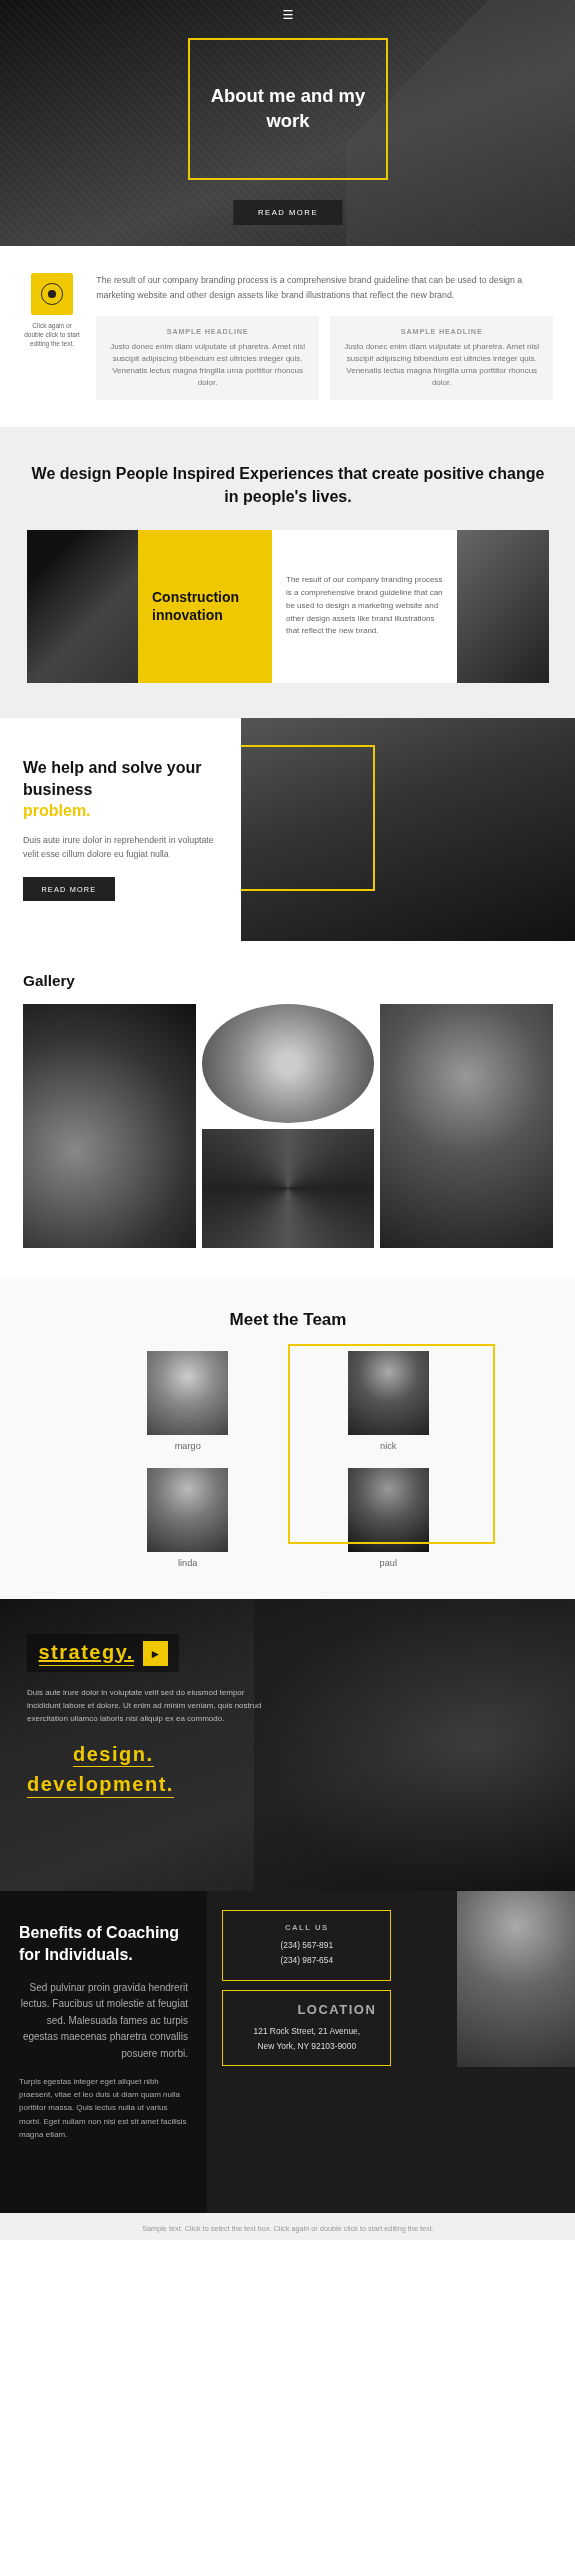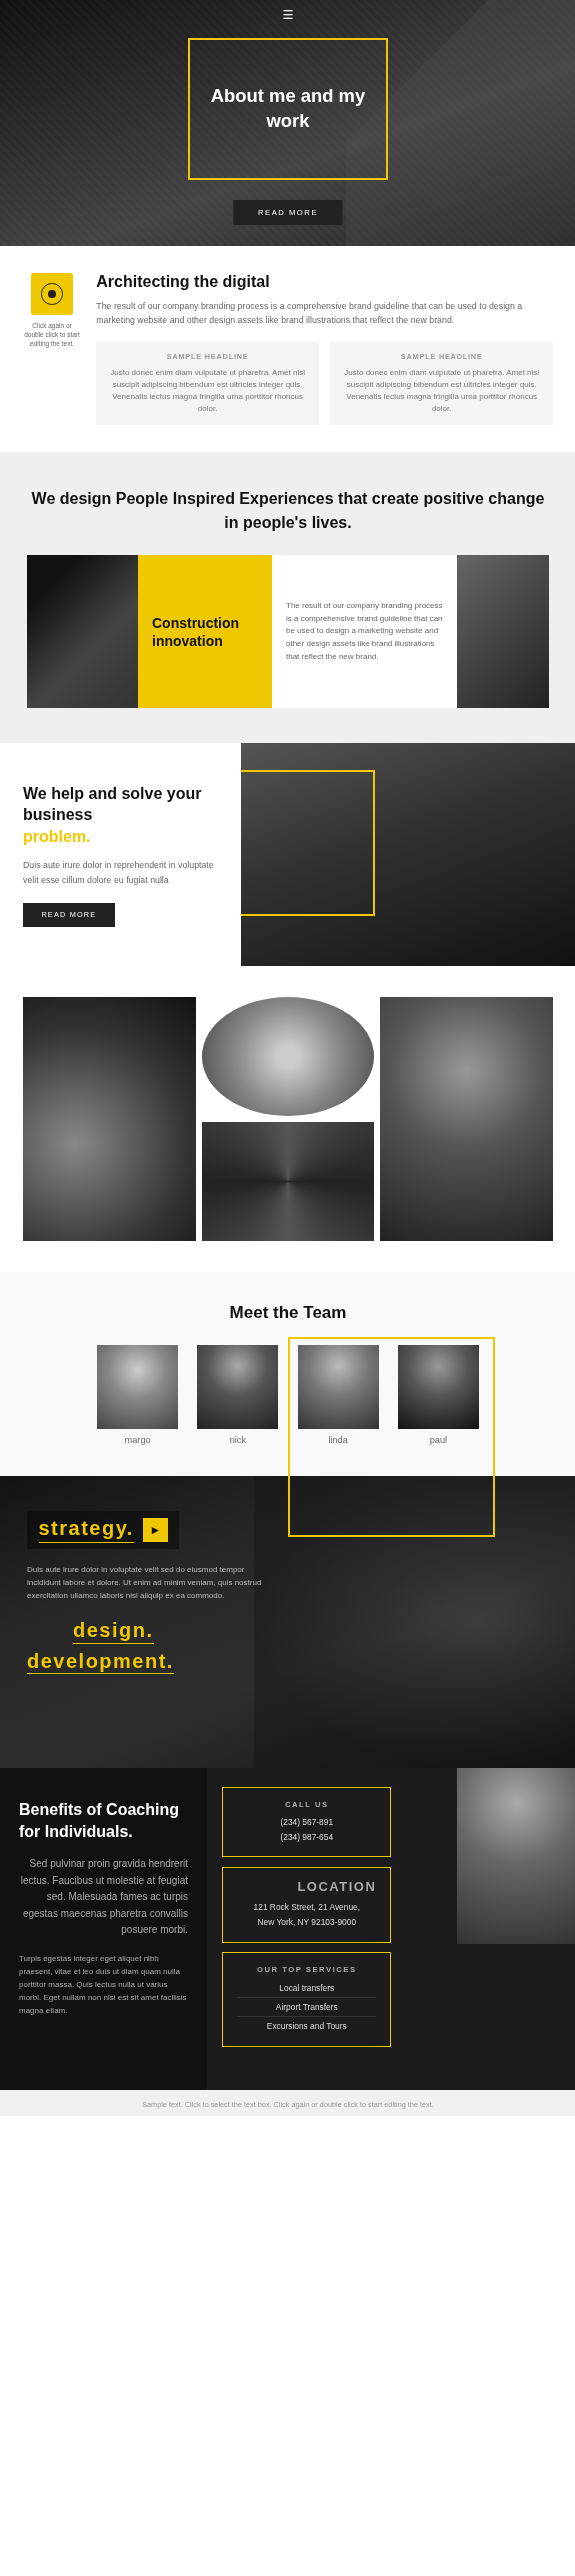--- a/index.html
+++ b/index.html
@@ -26,21 +26,20 @@
 <section style="padding:27px 23px;display:flex;gap:15.3px;align-items:flex-start;">
   <div style="width:58px;flex-shrink:0;display:flex;flex-direction:column;align-items:center;gap:6.1px;">
     <div style="width:42px;height:42px;background:#f0c800;display:flex;align-items:center;justify-content:center;border-radius:2.3px;">
       <div style="width:21.5px;height:21.5px;border:1.9px solid #222;border-radius:50%;display:flex;align-items:center;justify-content:center;position:relative;">
         <div style="width:7.7px;height:7.7px;background:#222;border-radius:50%;"></div>
       </div>
     </div>
     <p style="font-size:6.5px;color:#666;text-align:center;line-height:1.4;">Click again or double click to start editing the text.</p>
   </div>
   <div style="flex:1;">
-    <h2 style="font-size:16px;font-weight:bold;color:#111;margin-bottom:7.7px;">Architecting the digital</h2>
     <p style="font-size:8.8px;color:#666;line-height:1.65;margin-bottom:14px;">The result of our company branding process is a comprehensive brand guideline that can be used to design a marketing website and other design assets like brand illustrations that reflect the new brand.</p>
     <div style="display:flex;gap:11.5px;text-align:center;">
       <div style="flex:1;background:#f4f4f4;padding:10.7px;">
         <div style="font-size:7.3px;font-weight:bold;color:#999;letter-spacing:0.8px;margin-bottom:5.4px;">SAMPLE HEADLINE</div>
         <p style="font-size:8px;color:#777;line-height:1.5;">Justo donec enim diam vulputate ut pharetra. Amet nisl suscipit adipiscing bibendum est ultricies integer quis. Venenatis lectus magna fringilla urna porttitor rhoncus dolor.</p>
       </div>
       <div style="flex:1;background:#f4f4f4;padding:10.7px;">
         <div style="font-size:7.3px;font-weight:bold;color:#999;letter-spacing:0.8px;margin-bottom:5.4px;">SAMPLE HEADLINE</div>
         <p style="font-size:8px;color:#777;line-height:1.5;">Justo donec enim diam vulputate ut pharetra. Amet nisl suscipit adipiscing bibendum est ultricies integer quis. Venenatis lectus magna fringilla urna porttitor rhoncus dolor.</p>
       </div>
@@ -79,20 +78,21 @@
     <button style="background:#222;color:#fff;border:none;padding:7.7px 18.4px;font-size:7.3px;letter-spacing:1.2px;cursor:pointer;width:fit-content;">READ MORE</button>
   </div>
   <div style="flex:1;position:relative;background:#222;overflow:hidden;">
     <div style="width:100%;height:100%;background:linear-gradient(160deg,#555 0%,#333 40%,#111 100%);"></div>
 
     <div style="position:absolute;top:27px;left:-19px;width:153px;height:146px;border:2.3px solid #f0c800;pointer-events:none;"></div>
   </div>
 </section>
 
 <section style="padding:31px 23px;">
+  <h2 style="font-size:15.3px;font-weight:bold;color:#111;margin-bottom:14px;">Gallery</h2>
   <div style="display:grid;grid-template-columns:1fr 1fr 1fr;grid-template-rows:119px 119px;gap:6.1px;">
 
     <div style="grid-row:span 2;background:linear-gradient(160deg,#2a2a2a,#555);position:relative;overflow:hidden;">
       <div style="width:100%;height:100%;background:radial-gradient(circle at 30% 60%,#888 0%,#333 60%,#111 100%);"></div>
     </div>
 
     <div style="background:linear-gradient(135deg,#aaa,#555);border-radius:50%;overflow:hidden;">
       <div style="width:100%;height:100%;background:radial-gradient(circle,#ccc 10%,#888 50%,#444 100%);"></div>
     </div>
 
@@ -101,21 +101,21 @@
     </div>
 
     <div style="background:linear-gradient(135deg,#333,#111);">
       <div style="width:100%;height:100%;background:conic-gradient(#555,#222,#555,#222,#555);"></div>
     </div>
   </div>
 </section>
 
 <section style="padding:31px 23px;background:#f9f9f9;">
   <h2 style="font-size:17px;font-weight:bold;color:#111;text-align:center;margin-bottom:21.5px;">Meet the Team</h2>
-  <div style="display:grid;grid-template-columns:1fr 1fr 1fr 1fr;gap:17px;max-width:384px;margin:0 auto;position:relative;">
+  <div style="display:grid;grid-template-columns:1fr 1fr;gap:17px;max-width:384px;margin:0 auto;position:relative;">
 
     <div style="position:absolute;top:-7.7px;left:50%;width:207px;height:200px;border:2.3px solid #f0c800;pointer-events:none;z-index:2;"></div>
 
     <div style="display:flex;flex-direction:column;align-items:center;gap:6.1px;">
       <div style="width:81px;height:84px;background:radial-gradient(circle at 50% 30%,#ccc 0%,#888 40%,#444 100%);overflow:hidden;"></div>
       <span style="font-size:9.2px;color:#666;text-transform:lowercase;">margo</span>
     </div>
 
     <div style="display:flex;flex-direction:column;align-items:center;gap:6.1px;">
       <div style="width:81px;height:84px;background:radial-gradient(circle at 50% 25%,#aaa 0%,#555 40%,#222 100%);overflow:hidden;"></div>
@@ -134,21 +134,21 @@
   </div>
 </section>
 
 <section style="position:relative;min-height:292px;background:#1a1a1a;overflow:hidden;padding:35px 27px 31px;">
   
   <div style="position:absolute;top:0;left:0;right:0;bottom:0;background:linear-gradient(160deg,#111 0%,#2a2a2a 30%,#333 60%,#111 100%);opacity:0.8;"></div>
   <div style="position:absolute;top:0;right:0;width:322px;height:100%;background:radial-gradient(ellipse at 70% 50%,#555 0%,#333 30%,#111 70%);opacity:0.4;"></div>
 
   
   <div style="position:relative;z-index:2;display:inline-flex;align-items:center;gap:9.2px;margin-bottom:14px;cursor:pointer;background:rgba(0,0,0,0.4);padding:6.1px 11.5px;">
-    <span style="font-size:20px;font-weight:bold;color:#f0c800;letter-spacing:1.5px;border-bottom:1.5px solid #f0c800;padding-bottom:1.5px;">strategy.</span>
+    <span style="font-size:20px;font-weight:bold;color:#f0c800;letter-spacing:1.5px;border-bottom:1.5px solid #f0c800;padding-bottom:1.5px;text-decoration:underline;">strategy.</span>
     <div style="width:24.6px;height:24.6px;background:#f0c800;display:flex;align-items:center;justify-content:center;color:#111;font-size:9.2px;cursor:pointer;">▶</div>
   </div>
 
   <p style="position:relative;z-index:2;font-size:8px;color:#bbb;line-height:1.65;max-width:246px;margin-bottom:17px;">Duis aute irure dolor in voluptate velit sed do eiusmod tempor incididunt labore et dolore. Ut enim ad minim veniam, quis nostrud exercitation ullamco laboris nisi aliquip ex ea commodo.</p>
 
   <div style="position:relative;z-index:2;display:block;margin-bottom:7.7px;cursor:pointer;">
     <span style="font-size:20px;font-weight:bold;color:#f0c800;letter-spacing:1.5px;border-bottom:1.5px solid #f0c800;padding-bottom:1.5px;margin-left:46px;">design.</span>
   </div>
 
   <div style="position:relative;z-index:2;display:block;cursor:pointer;">
@@ -173,25 +173,19 @@
       <div style="font-size:8.4px;color:#ddd;text-align:center;line-height:1.8;">(234) 567-891</div>
       <div style="font-size:8.4px;color:#ddd;text-align:center;line-height:1.8;">(234) 987-654</div>
     </div>
 
     <div style="border:1.5px solid #f0c800;padding:11.5px 14px;margin-bottom:9.2px;max-width:169px;">
       <div style="font-size:13px;font-weight:bold;color:#aaa;letter-spacing:1.5px;margin-bottom:6.1px;text-align:right;">LOCATION</div>
       <div style="font-size:8.4px;color:#ddd;text-align:center;line-height:1.8;">121 Rock Street, 21 Avenue,</div>
       <div style="font-size:8.4px;color:#ddd;text-align:center;line-height:1.8;">New York, NY 92103-9000</div>
     </div>
 
-    <div style="border:1.5px solid #f0c800;padding:11.5px 14px;max-width:169px;">
-      <div style="font-size:7.7px;font-weight:bold;color:#aaa;letter-spacing:1.5px;margin-bottom:6.1px;text-align:center;">OUR TOP SERVICES</div>
-      <div style="font-size:8.4px;color:#ddd;padding:3.8px 0;border-bottom:0.8px solid #333;text-align:center;">Local transfers</div>
-      <div style="font-size:8.4px;color:#ddd;padding:3.8px 0;border-bottom:0.8px solid #333;text-align:center;">Airport Transfers</div>
-      <div style="font-size:8.4px;color:#ddd;padding:3.8px 0;text-align:center;">Excursions and Tours</div>
-    </div>
   </div>
 </section>
 
 <div style="background:#f0f0f0;padding:6.1px 15.3px;text-align:center;">
   <span style="font-size:7.3px;color:#999;">Sample text. Click to select the text box. Click again or double click to start editing the text.</span>
 </div>
 
 
 </body></html>

